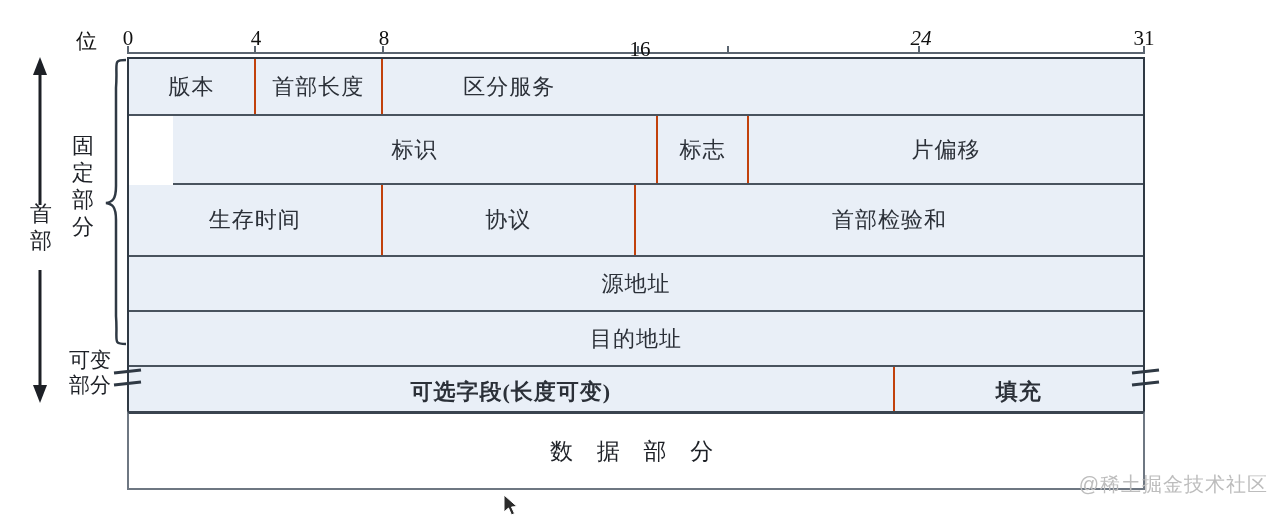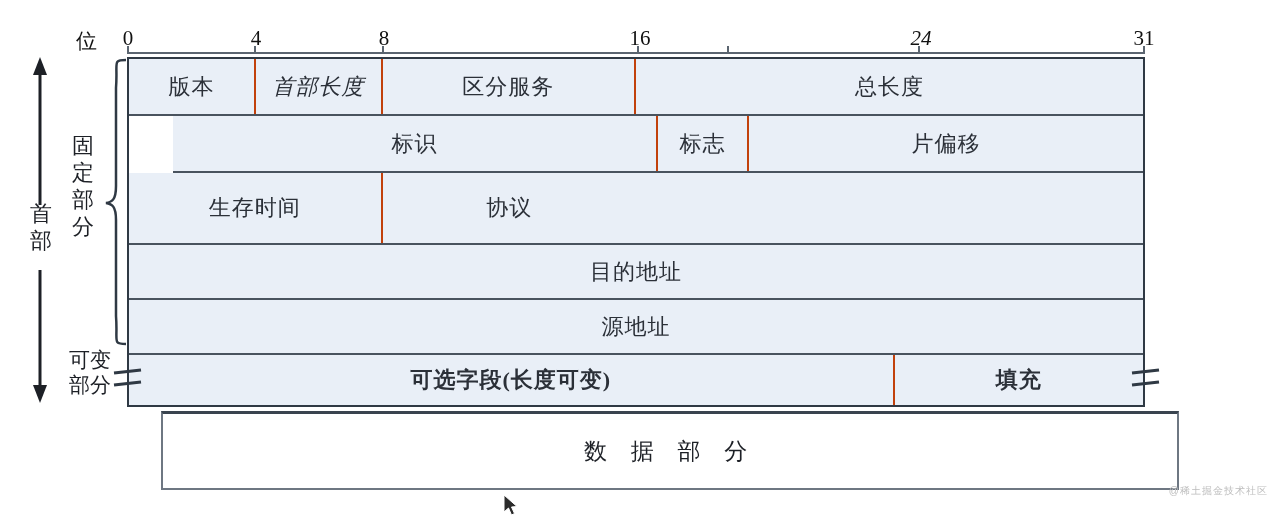--- a/index.html
+++ b/index.html
@@ -80,21 +80,20 @@
     left:127px;top:411px;
     width:1018px;height:79px;
     box-sizing:border-box;
     border:2px solid #6e7782;
     border-top:3px solid #3a444f;
     background:#ffffff;
     display:flex;align-items:center;justify-content:center;
     font-size:23px;color:#1d2026;
     letter-spacing:9px;
     font-family:"Liberation Serif","DejaVu Serif",serif;
-    margin-left:34px;
   }
   .vcol{
     position:absolute;
     font-size:22px;
     color:#1d2026;
     line-height:27px;
     text-align:center;
     width:26px;
     font-family:"Liberation Serif","DejaVu Serif",serif;
   }
@@ -108,78 +107,78 @@
     letter-spacing:0px;
     font-family:"Liberation Serif","DejaVu Serif",serif;
   }
 
   
   .cursor{position:absolute;left:503px;top:494px;}
 
   .watermark{
     position:absolute;
     right:12px;bottom:18px;
-    font-size:10px;
+    font-size:20px;
     color:#bdbdbd;
     letter-spacing:1px;
     font-family:"Liberation Sans","DejaVu Sans",sans-serif;
     white-space:nowrap;
   }
 </style>
 </head>
 <body>
 
 <div id="stage">
 
   <div class="bit-word">位</div>
 
   <div class="scale-line"></div>
 
   <div class="bit-label" style="left:112px;top:27px;width:32px;">0</div>
   <div class="bit-label" style="left:240px;top:27px;width:32px;">4</div>
   <div class="bit-label" style="left:368px;top:27px;width:32px;">8</div>
-  <div class="bit-label" style="left:622px;top:27px;width:36px;">16</div>
+  <div class="bit-label" style="left:622px;top:38px;width:36px;">16</div>
   <div class="bit-label" style="left:712px;top:27px;width:36px;margin-top:40px;">19</div>
   <div class="bit-label" style="left:903px;top:27px;width:36px;font-style:italic;">24</div>
   <div class="bit-label" style="left:1126px;top:27px;width:36px;">31</div>
 
   <div class="tick" style="left:127px;"></div>
   <div class="tick" style="left:254px;"></div>
   <div class="tick" style="left:382px;"></div>
   <div class="tick" style="left:637px;"></div>
   <div class="tick" style="left:727px;"></div>
   <div class="tick" style="left:918px;"></div>
   <div class="tick" style="left:1143px;"></div>
 
   <div class="grid">
 
     <div class="row" style="height:57px;">
       <div class="cell" style="width:12.5%;">版本</div>
-      <div class="cell" style="width:12.5%;font-style:italic;">首部长度</div>
+      <div class="cell" style="width:12.5%;">首部长度</div>
       <div class="cell" style="width:25%;">区分服务</div>
-      <div class="cell" style="width:50%;">总长度</div>
-    </div>
-
-    <div class="row" style="height:57px;margin-left:44px;">
+    </div>
+
+    <div class="row" style="height:69px;margin-left:44px;">
       <div class="cell" style="width:50%;">标识</div>
       <div class="cell" style="width:9.375%;">标志</div>
       <div class="cell" style="width:40.625%;border-radius:22px;">片偏移</div>
     </div>
 
     <div class="row" style="height:72px;">
       <div class="cell" style="width:25%;">生存时间</div>
       <div class="cell" style="width:25%;">协议</div>
+      <div class="cell" style="width:50%;">首部检验和</div>
+    </div>
+
+    <div class="row" style="height:55px;">
+      <div class="cell" style="width:100%;">源地址</div>
     </div>
 
     <div class="row" style="height:55px;">
       <div class="cell" style="width:100%;">目的地址</div>
-    </div>
-
-    <div class="row" style="height:55px;">
-      <div class="cell" style="width:100%;">源地址</div>
     </div>
 
     <div class="row options" style="height:50px;">
       <div class="cell" style="width:75.5%;">可选字段(长度可变)</div>
       <div class="cell" style="width:24.5%;">填充</div>
     </div>
   </div>
 
   <svg class="hatch" style="position:absolute;left:113px;top:360px;" width="30" height="40">
     <line x1="1" y1="13" x2="28" y2="10" stroke="#2f3944" stroke-width="3"></line>

